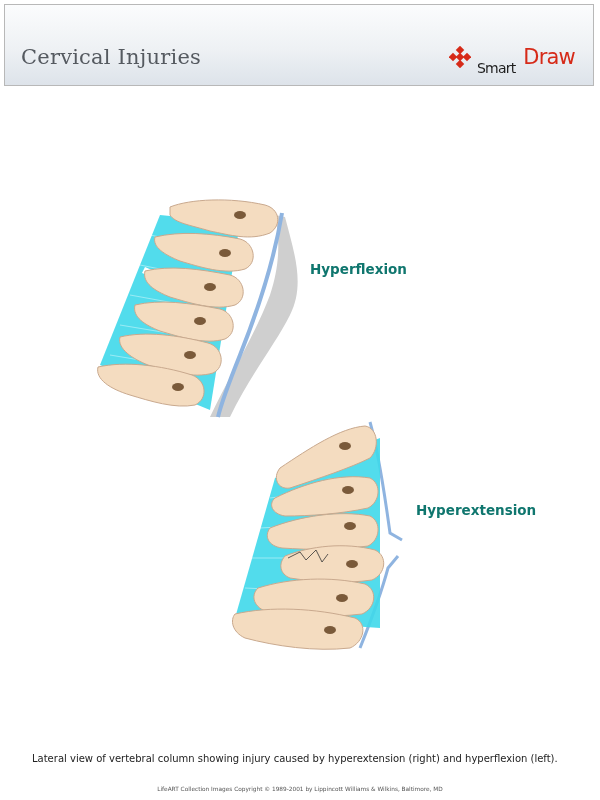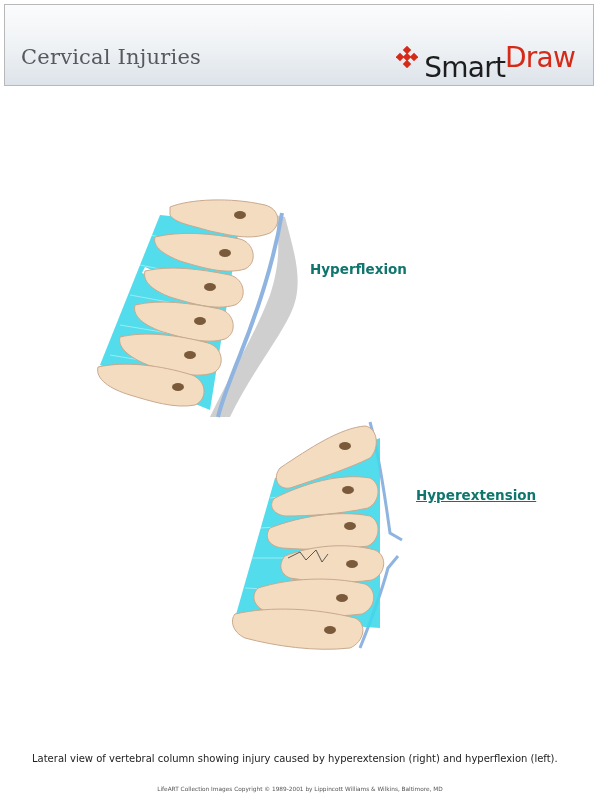--- a/index.html
+++ b/index.html
@@ -9,22 +9,22 @@
     border:1px solid #b8b8b8; box-sizing:border-box;
     background:linear-gradient(#fbfcfd 0%, #eef1f4 55%, #dde3ea 100%);
     padding-left:16px;
   }
   .title {
     position:absolute; left:16px; top:40px;
     font-family:"DejaVu Serif", serif; font-size:21px; color:#555a60; letter-spacing:0.2px;
   }
   .logo { position:absolute; right:18px; top:38px; display:flex; align-items:center; height:28px; }
   .logo svg { margin-right:6px; }
-  .logo-smart { font-family:"DejaVu Sans", sans-serif; font-size:28px; color:#1d1d1d; letter-spacing:-0.8px;margin-top:21px; }
-  .logo-draw { font-family:"DejaVu Sans", sans-serif; font-size:28px; color:#d62a18; letter-spacing:-0.8px; }
+  .logo-smart { font-family:"DejaVu Sans", sans-serif; font-size:14px; color:#1d1d1d; letter-spacing:-0.8px;margin-top:21px; }
+  .logo-draw { font-family:"DejaVu Sans", sans-serif; font-size:21px; color:#d62a18; letter-spacing:-0.8px;margin-left:8px; }
   .figure { position:absolute; }
   .label { position:absolute; font-family:"DejaVu Sans", sans-serif; font-weight:bold; font-size:13.5px; color:#0f766e; }
   .caption {
     position:absolute; left:32px; top:750px; width:540px;
     font-family:"DejaVu Sans", sans-serif; font-size:10px; line-height:17px; color:#222;
   }
   .copyright {
     position:absolute; left:0; top:786px; width:600px; text-align:center;
     font-family:"DejaVu Sans", sans-serif; font-size:5.8px; color:#555;
   }
@@ -110,16 +110,16 @@
   <path d="M58 140 L70 134 L76 142 L86 132 L92 144 L98 136" stroke="#333" stroke-width="0.8" fill="none"></path>
   <g fill="#7a5a3a">
     <ellipse cx="115" cy="28" rx="6" ry="4"></ellipse>
       <ellipse cx="118" cy="72" rx="6" ry="4"></ellipse>
     <ellipse cx="120" cy="108" rx="6" ry="4"></ellipse>
       <ellipse cx="122" cy="146" rx="6" ry="4"></ellipse>
     <ellipse cx="112" cy="180" rx="6" ry="4"></ellipse>
       <ellipse cx="100" cy="212" rx="6" ry="4"></ellipse>
   </g>
 </svg>
-<div class="label" style="left:416px; top:487px;text-decoration:underline;">Hyperextension</div>
+<div class="label" style="left:416px; top:502px;">Hyperextension</div>
 
 <div class="caption">Lateral view of vertebral column showing injury caused by hyperextension (right) and hyperflexion (left).</div>
 <div class="copyright">LifeART Collection Images Copyright © 1989-2001 by Lippincott Williams &amp; Wilkins, Baltimore, MD</div>
 
 </body></html>

